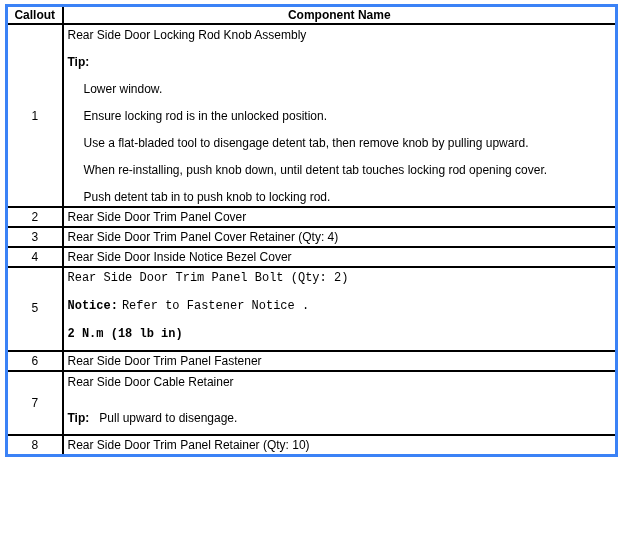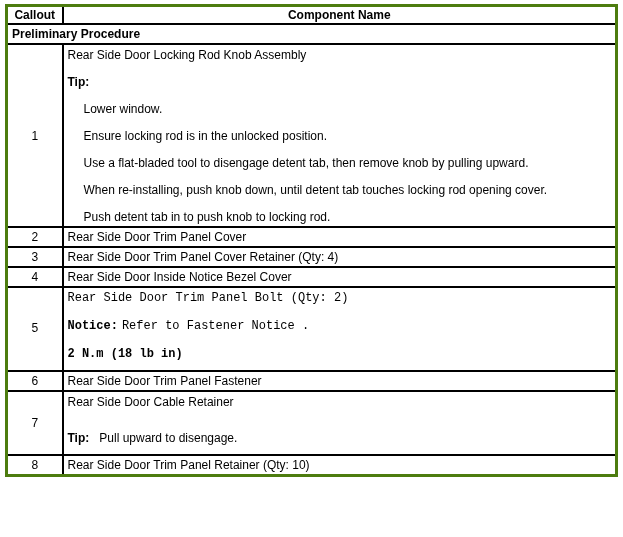--- a/index.html
+++ b/index.html
@@ -13,21 +13,21 @@
     width: 623px;
     height: 537px;
     box-sizing: border-box;
     padding: 4px 5px;
     background: #ffffff;
   }
   table.component-table {
     border-collapse: collapse;
     width: 613px;
     table-layout: fixed;
-    border: 3px solid #4d7c0f;
+    border: 3px solid #3b82f6;
     font-size: 12px;
   }
   th, td {
     border: 2px solid #000;
     padding: 2px 4px;
     vertical-align: top;
     box-sizing: border-box;
   }
   th {
     font-weight: bold;
@@ -74,23 +74,20 @@
       <col class="callout-col">
       <col>
     </colgroup>
 
     <tbody>
         <tr>
       <th>Callout</th>
       <th>Component Name</th>
     </tr>
 
-    <tr>
-      <td colspan="2" class="prelim-title">Preliminary Procedure</td>
-    </tr>
 
 
     <tr>
       <td class="callout-cell h-r1">1</td>
       <td class="h-r1">
         <div class="comp-name">Rear Side Door Locking Rod Knob Assembly</div>
         <div class="tip-label">Tip:</div>
         <div class="tip-line">Lower window.</div>
         <div class="tip-line">Ensure locking rod is in the unlocked position.</div>
         <div class="tip-line">Use a flat-bladed tool to disengage detent tab, then remove knob by pulling upward.</div>

